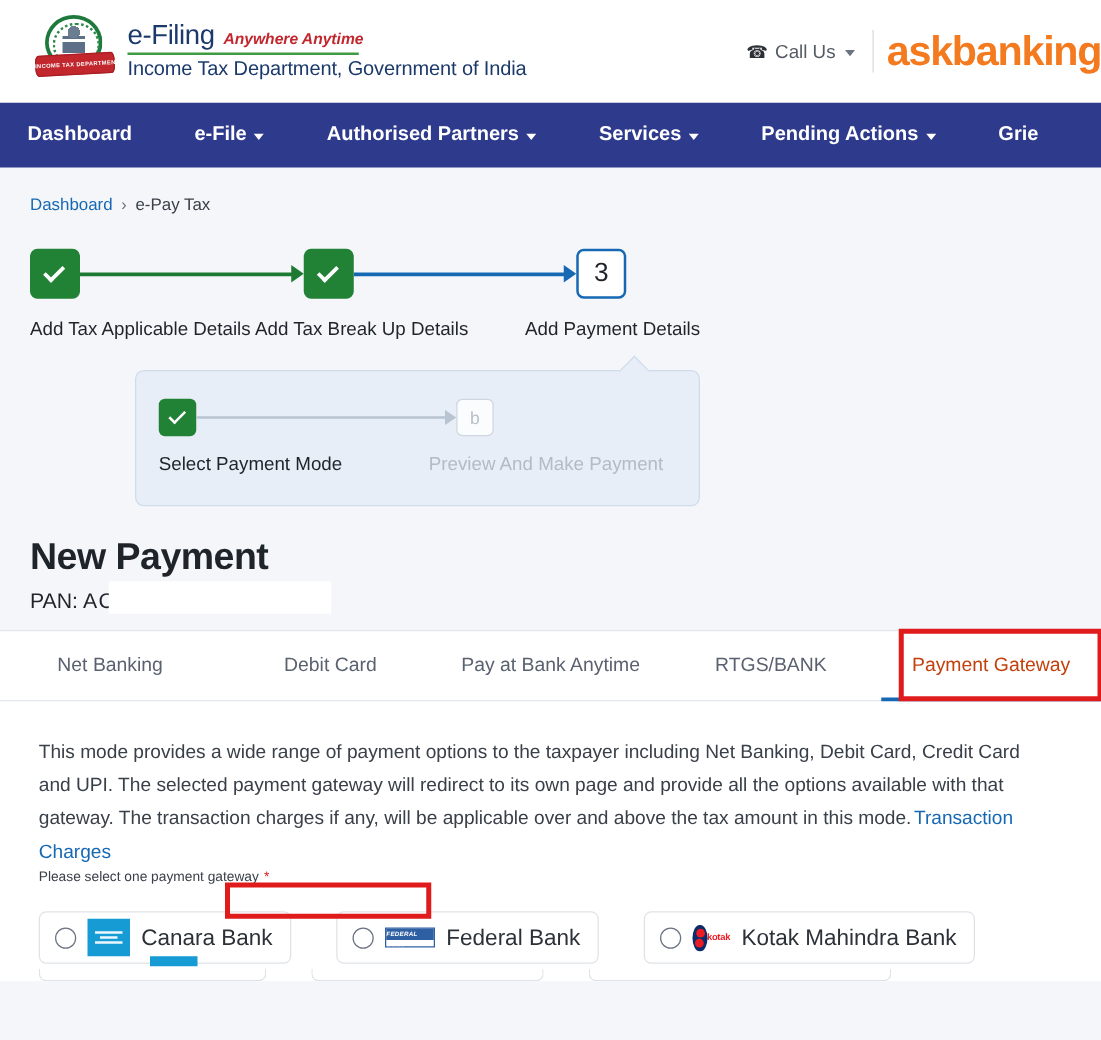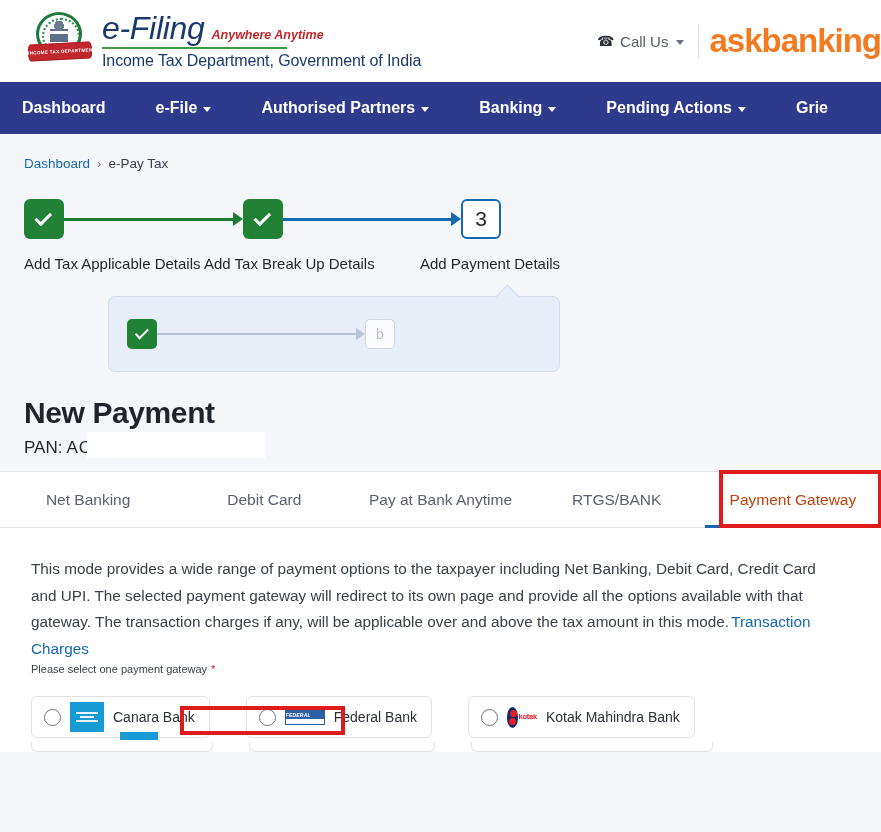--- a/index.html
+++ b/index.html
@@ -85,24 +85,23 @@
     white-space: nowrap;
   }
 
   .brand-text { margin-left: 10px; }
   .brand-line1 {
     display: flex;
     align-items: baseline;
     line-height: 1;
   }
   .efiling {
-    font-size: 32px;
+    font-size: 22px;
     color: #1b3a6b;
     letter-spacing: -0.3px;
-    font-style: italic;
   }
   .tagline {
     font-size: 12.5px;
     font-style: italic;
     color: #c1272d;
     font-weight: bold;
     margin-left: 7px;
   }
   .green-rule {
     height: 2px;
@@ -433,21 +432,21 @@
     padding: 0 14px 0 12px;
     gap: 9px;
   }
   .radio {
     width: 17px; height: 17px;
     border: 1.7px solid #6b7280;
     border-radius: 50%;
     flex: 0 0 17px;
   }
   .bank-name {
-    font-size: 14px;
+    font-size: 18px;
     color: #2c3138;
     white-space: nowrap;
   }
 
   .logo-canara {
     width: 34px; height: 30px;
     background: #169bd5;
     display: flex;
     flex-direction: column;
     align-items: center;
@@ -571,21 +570,21 @@
     </div>
     <div class="nav-item">
       <span>e-File</span>
       <span class="caret"></span>
     </div>
     <div class="nav-item">
       <span>Authorised Partners</span>
       <span class="caret"></span>
     </div>
     <div class="nav-item">
-      <span>Banking</span>
+      <span>Services</span>
       <span class="caret"></span>
     </div>
     <div class="nav-item">
       <span>Pending Actions</span>
       <span class="caret"></span>
     </div>
     <div class="nav-item">
       <span>Grie</span>
     </div>
   </div>
@@ -625,20 +624,24 @@
       <div class="substep-row">
         <div class="sub-box sub-done">
           <span class="tick"></span>
         </div>
         <div class="sub-connector">
           <div class="line"></div>
             <div class="arrow"></div>
         </div>
         <div class="sub-box sub-pending">b</div>
       </div>
+      <div class="substep-labels">
+        <div class="sub-label">Select Payment Mode</div>
+        <div class="sub-label muted">Preview And Make Payment</div>
+      </div>
     </div>
   </div>
 
   <div class="page-title">New Payment</div>
   <div class="pan-row">
     <span>PAN:</span>
     <span class="pan-value">AC        490F - - - - -</span>
     <span class="pan-redaction"></span>
   </div>
 

